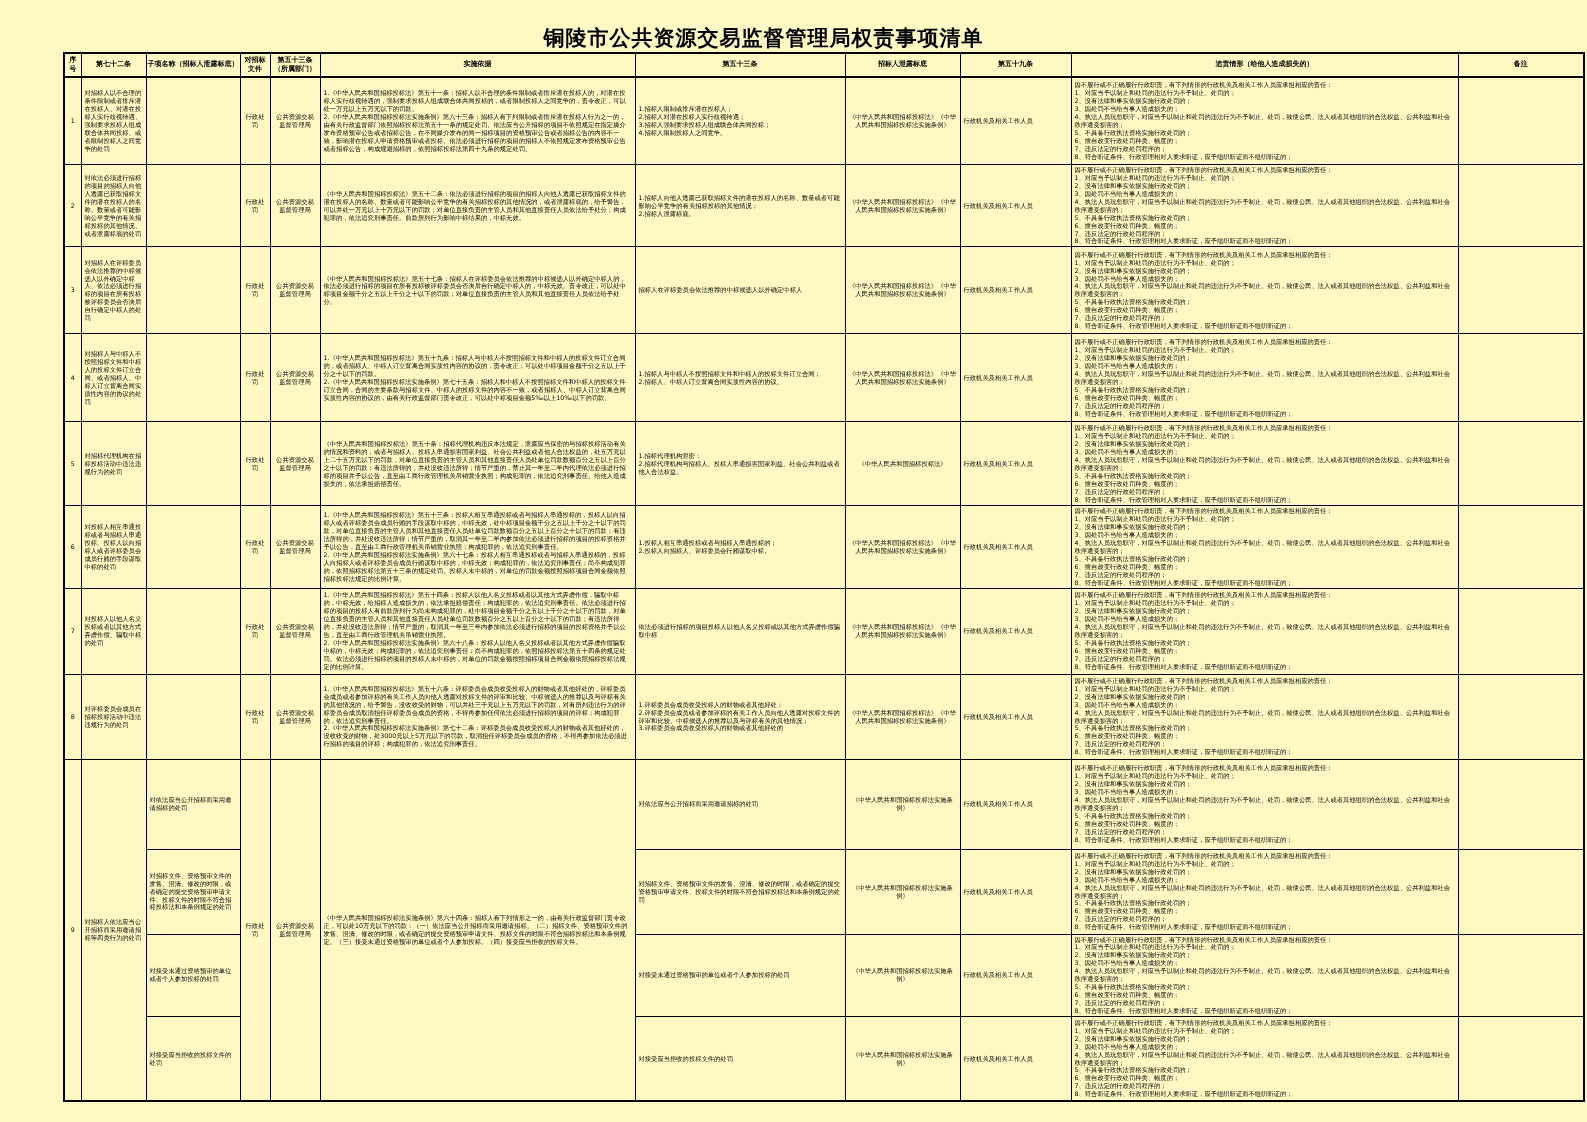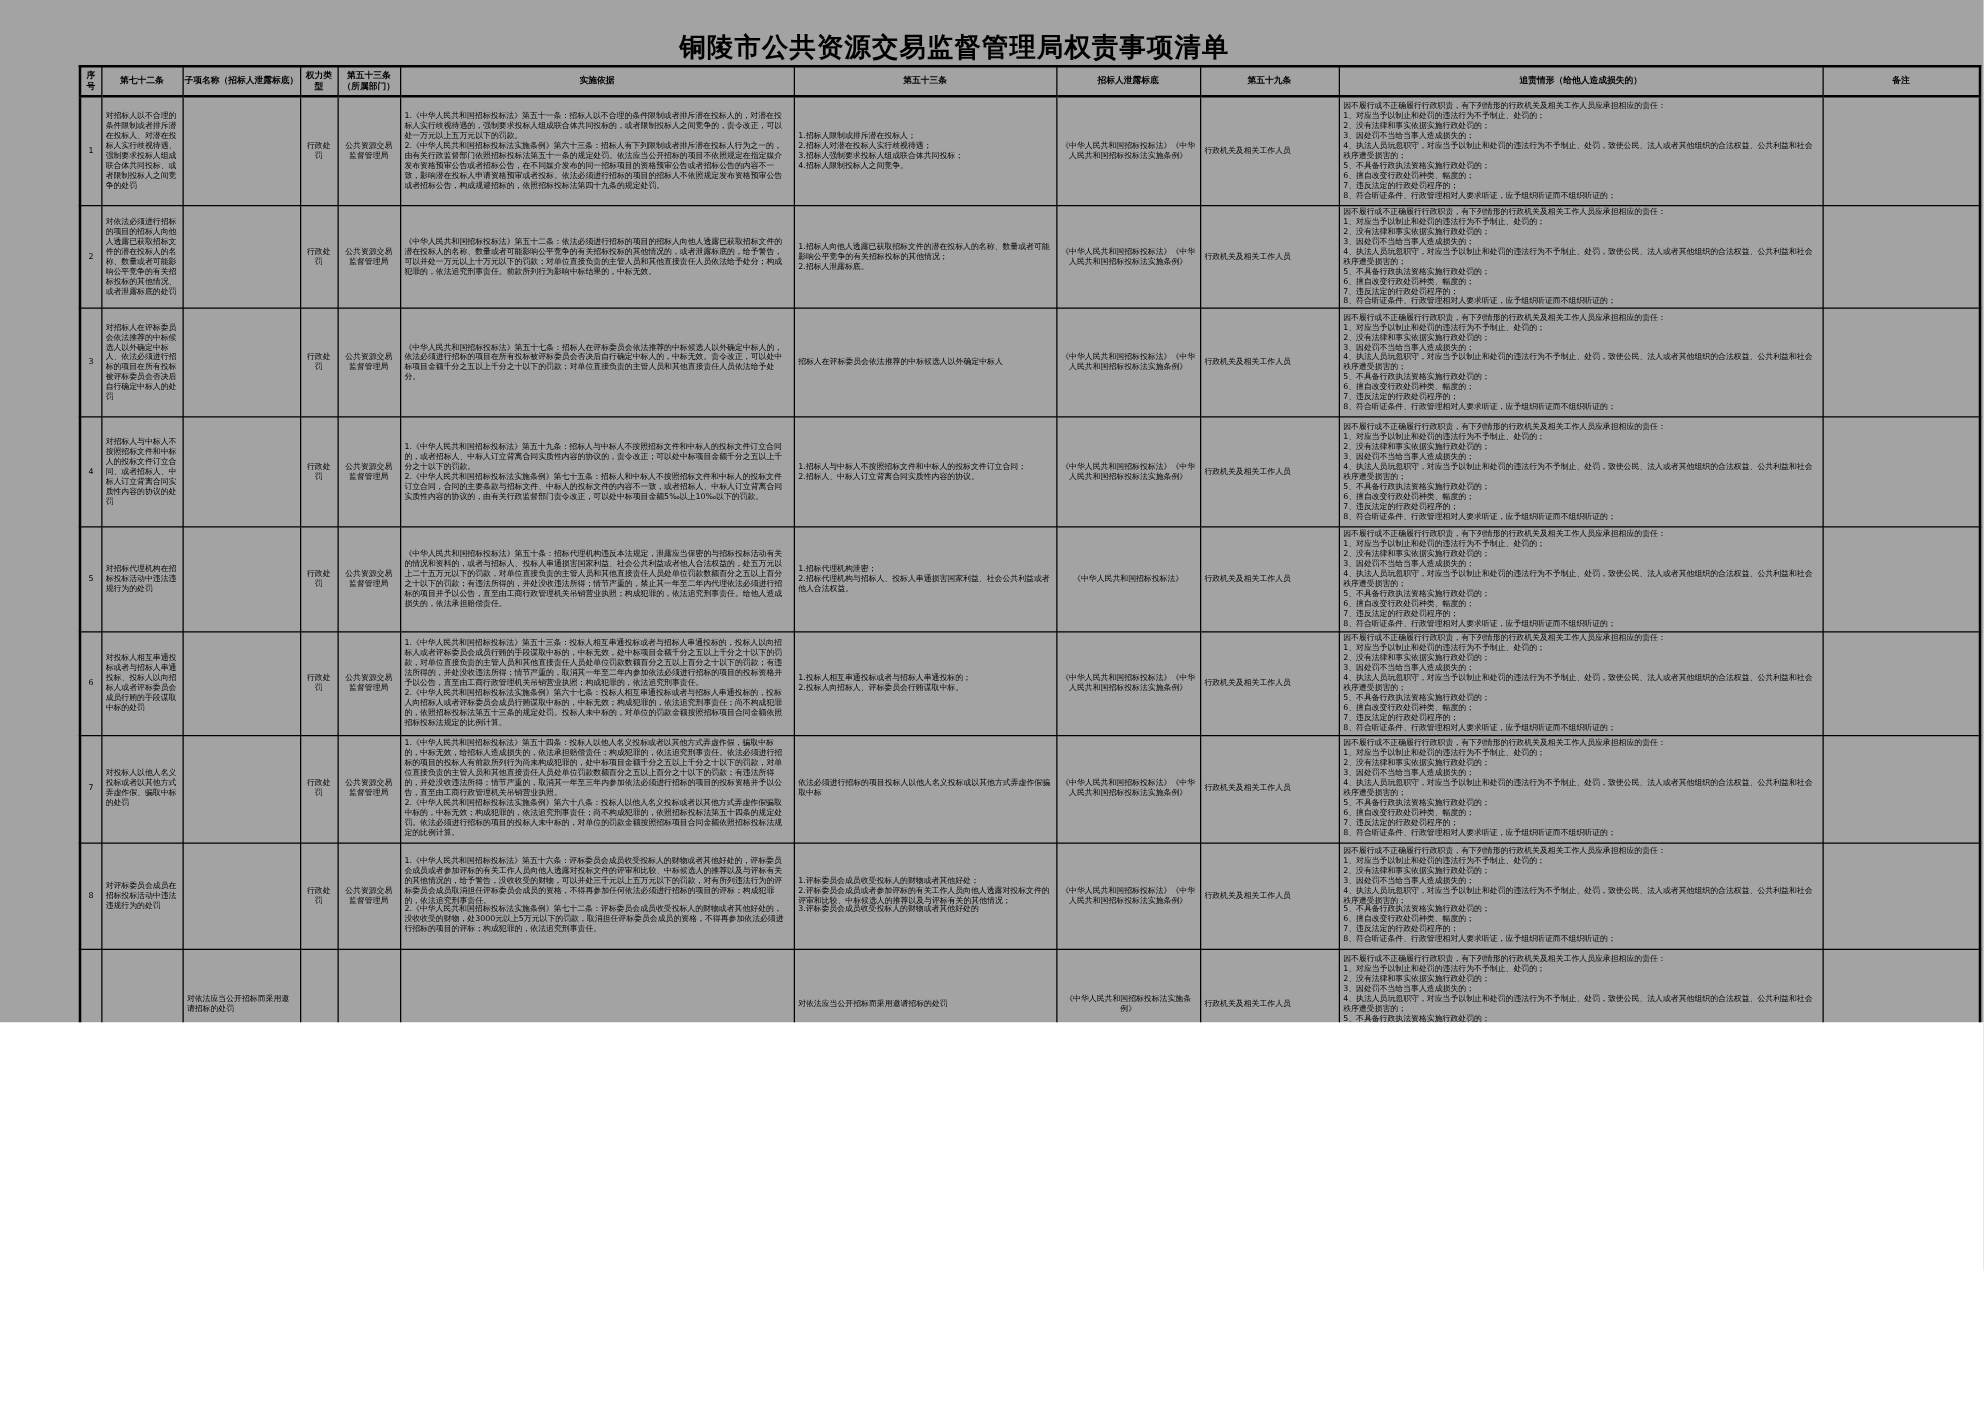--- a/index.html
+++ b/index.html
@@ -1,19 +1,19 @@
 <!DOCTYPE html>
 <html><head>
 <meta charset="utf-8">
 <style>
   html,body{margin:0;padding:0;background:#fff;}
   .page{
     position:relative;
-    width:1587px;height:818px;
-    background:#a3a3a3;
+    width:1587px;height:1122px;
+    background:#fef9c3;
     font-family:"DejaVu Sans",sans-serif;
     color:#000;
     overflow:hidden;
   }
   .doc-title{
     position:absolute;
     top:24px;left:0;right:60px;
     text-align:center;
     font-size:21px;
     font-weight:bold;
@@ -76,21 +76,21 @@
         <col style="width:115px">
       <col style="width:111px">
         <col style="width:387px">
         <col style="width:126px">
     </colgroup>
     <thead>
       <tr>
         <th>序号</th>
         <th>第七十二条</th>
         <th>子项名称（招标人泄露标底）</th>
-        <th>权力类型</th>
+        <th>对招标文件</th>
         <th>第五十三条（所属部门）</th>
         <th>实施依据</th>
         <th>第五十三条</th>
         <th>招标人泄露标底</th>
         <th>第五十九条</th>
         <th>追责情形（给他人造成损失的）</th>
         <th>备注</th>
       </tr>
     </thead>
     <tbody>

